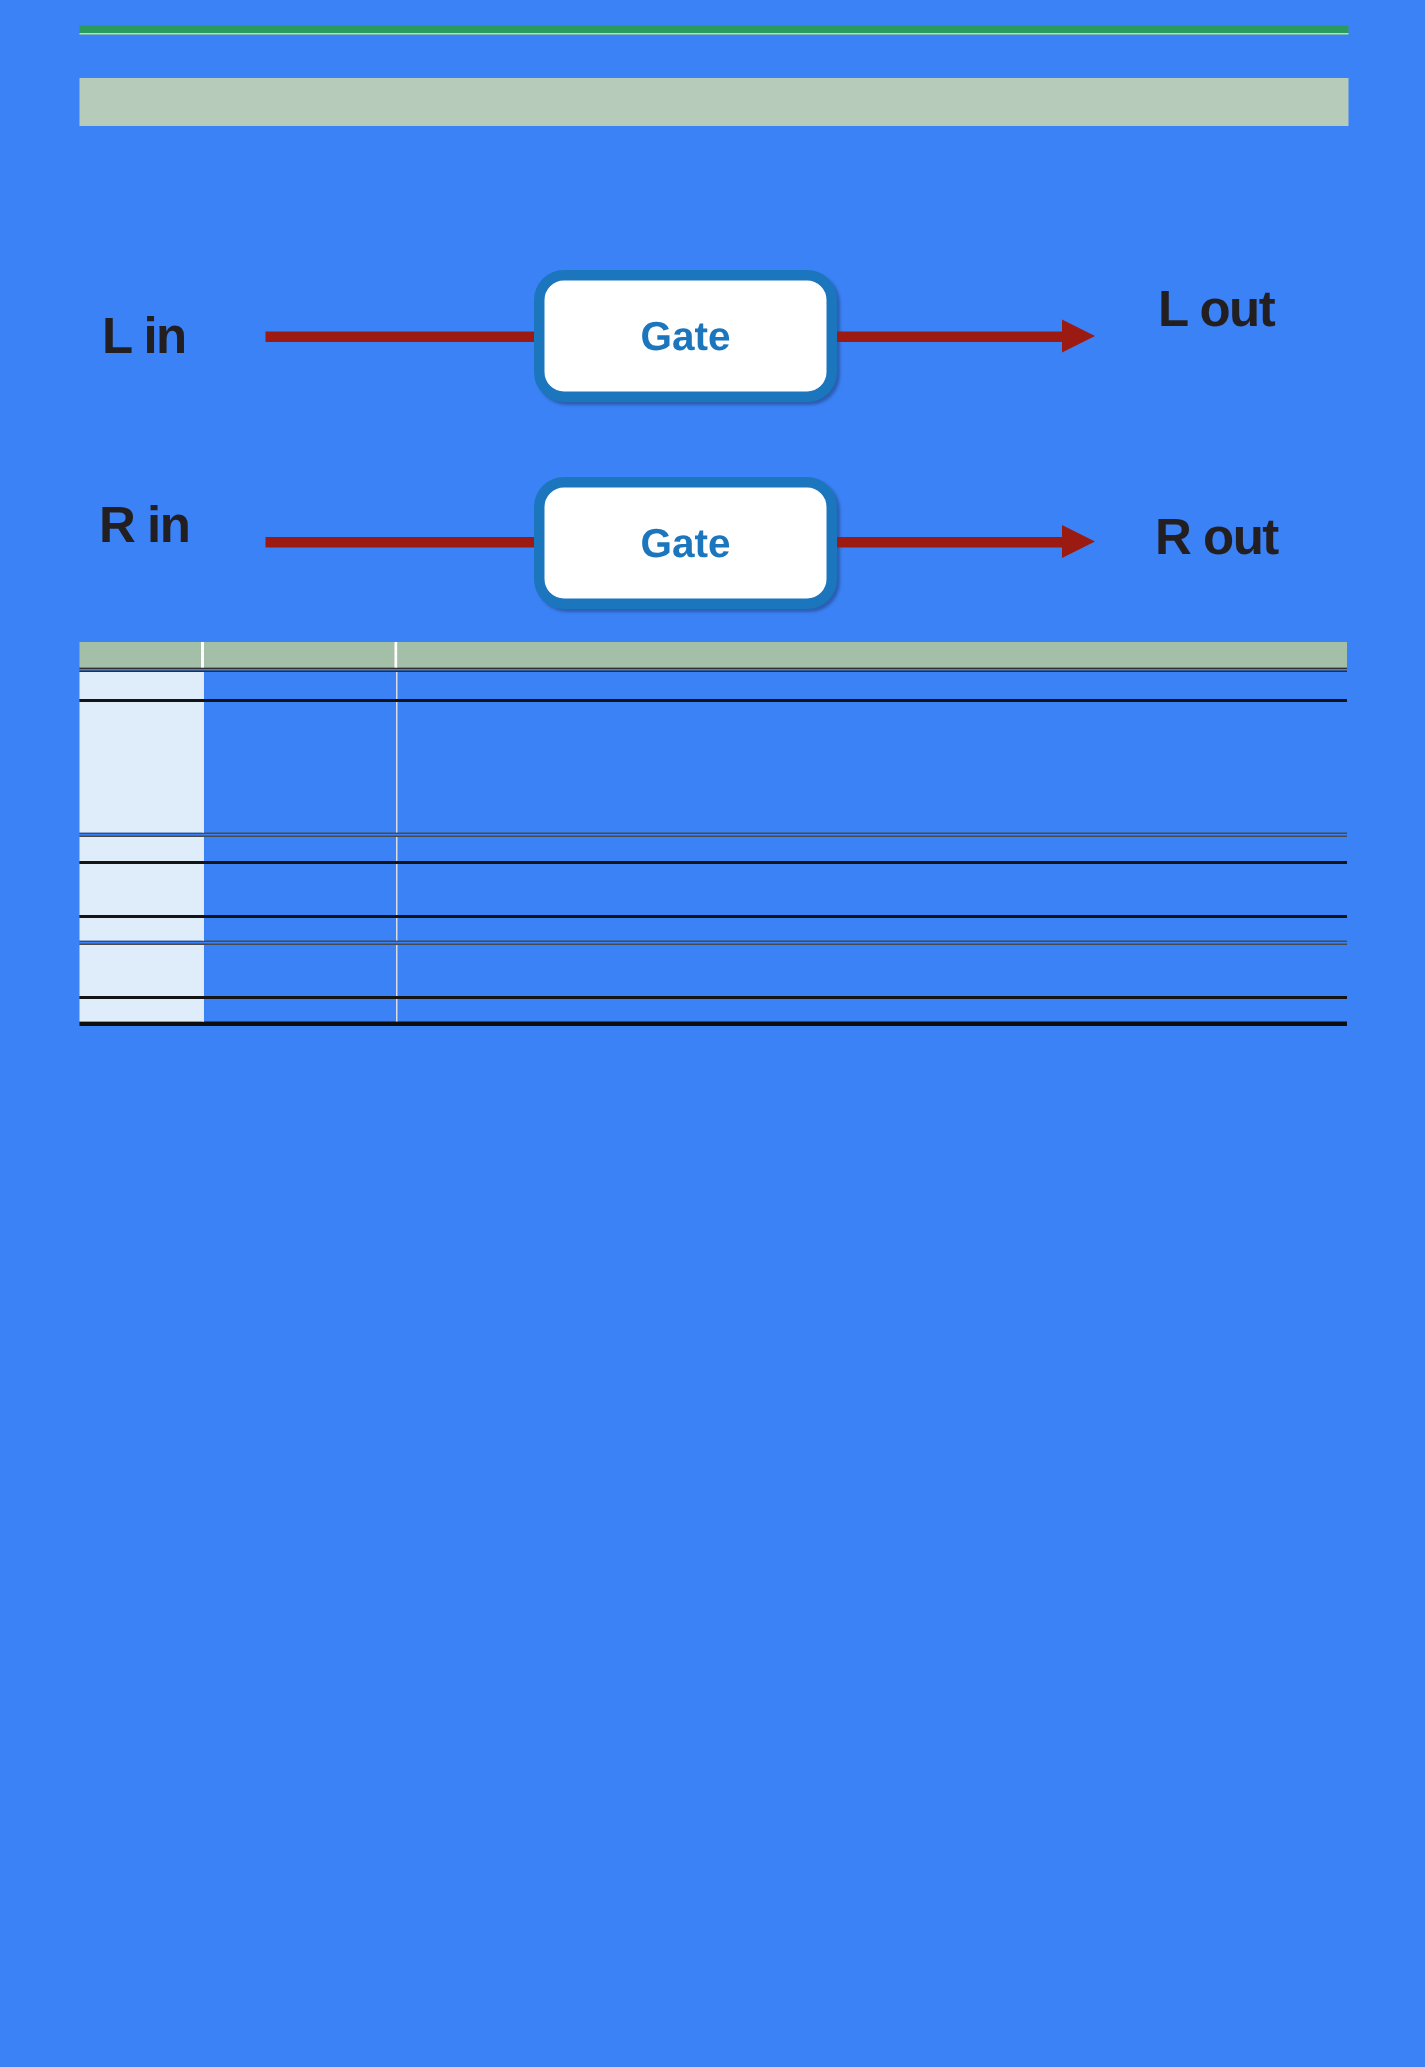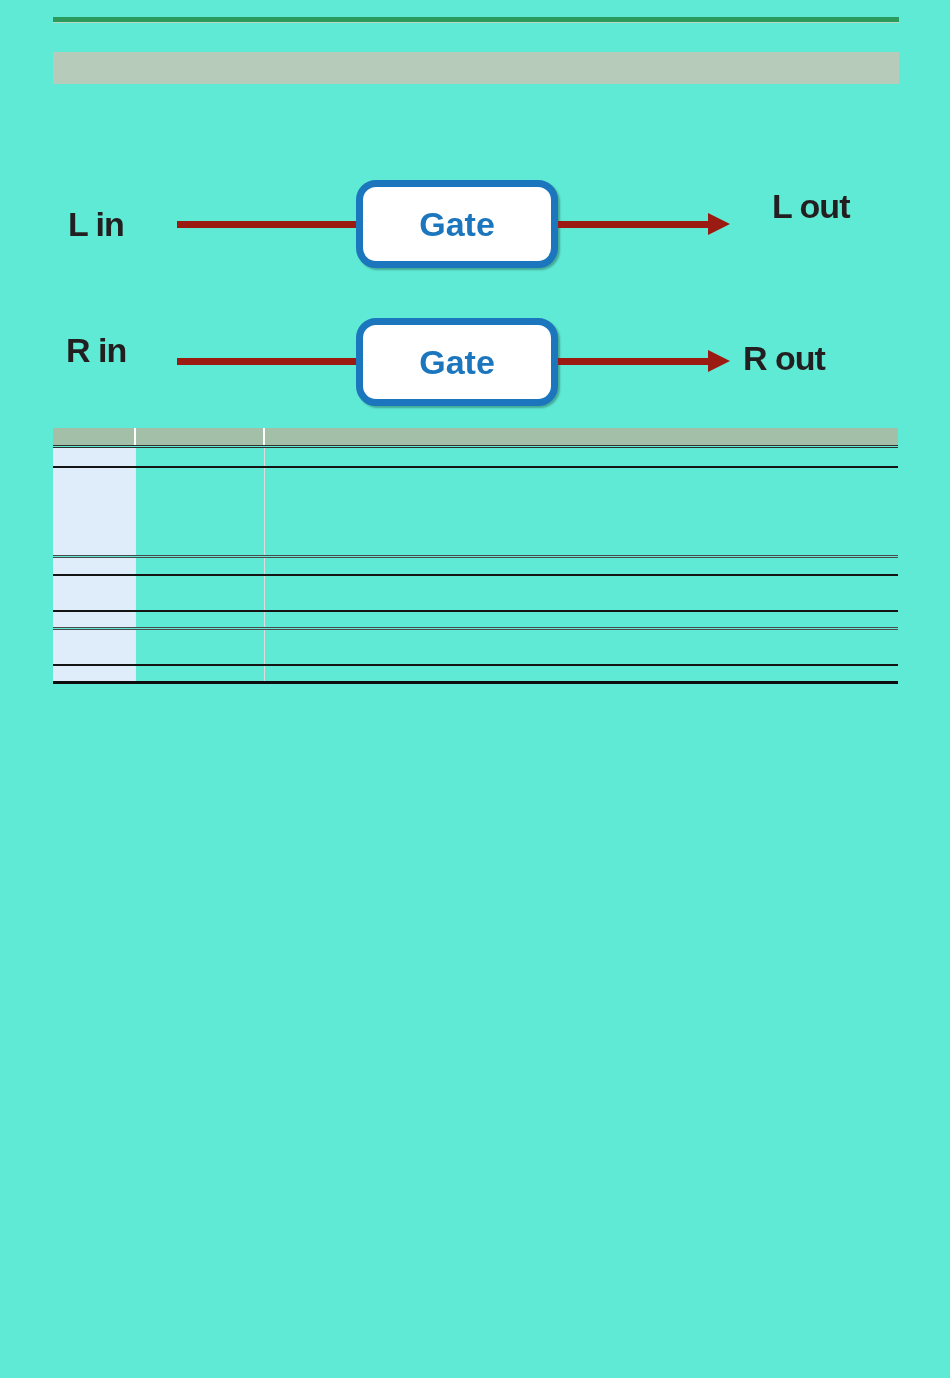--- a/index.html
+++ b/index.html
@@ -1,20 +1,20 @@
 <!DOCTYPE html>
 <html><head>
 <meta charset="utf-8">
 <style>
   html, body { margin: 0; padding: 0; background: #ffffff; }
   #page {
     position: relative;
     width: 950px;
     height: 1378px;
-    background: #5eead4;
+    background: #3b82f6;
     font-family: "Liberation Sans", sans-serif;
     overflow: hidden;
   }
 
   
   .top-rule {
     position: absolute; left: 53px; top: 17px;
     width: 846px; height: 5px;
     border-bottom: 1px solid #bcd9c6;
   }
@@ -44,21 +44,21 @@
     position: absolute;
     width: 202px; height: 88px;
     box-sizing: border-box;
     border: 7px solid #1c76bd;
     border-radius: 20px;
     background: #ffffff;
     box-shadow: 2px 2px 2px rgba(0,0,0,0.28);
     display: flex; align-items: center; justify-content: center;
   }
   .gate-box span {
-    font-size: 34px; font-weight: 700;
+    font-size: 27px; font-weight: 700;
     letter-spacing: 0px;
   }
 
   
   .spec-table {
     position: absolute; left: 53px; top: 428px;
     width: 845px;
   }
   .t-row { display: flex; width: 100%; box-sizing: border-box; }
   .t-cell { box-sizing: border-box; height: 100%; }
@@ -108,21 +108,21 @@
 
   <div class="flow-line" style="left: 177px; top: 358px; width: 179px; background: rgb(155, 27, 18);"></div>
 
   <div class="gate-box" style="left:356px; top:318px;">
     <span style="color: rgb(28, 118, 189);">Gate</span>
   </div>
 
   <div class="flow-line" style="left: 558px; top: 358px; width: 150px; background: rgb(155, 27, 18);"></div>
   <div class="arrow-head" style="left: 708px; top: 350px; border-left: 22px solid rgb(155, 27, 18);"></div>
 
-  <div class="diag-label" style="left:743px; top:340px;">R out</div>
+  <div class="diag-label" style="left:770px; top:340px;">R out</div>
 
   <div class="spec-table">
     <div class="t-row t-head">
       <div class="t-cell c1" style="background: rgb(163, 191, 168);"></div>
       <div class="t-cell c2" style="background: rgb(163, 191, 168);"></div>
       <div class="t-cell c3" style="background: rgb(163, 191, 168);"></div>
     </div>
     <div id="table-body" class="t-body">
         <div class="t-row h20 row-thin">
           <div class="t-cell c1" style="background: rgb(223, 237, 251);"></div>

